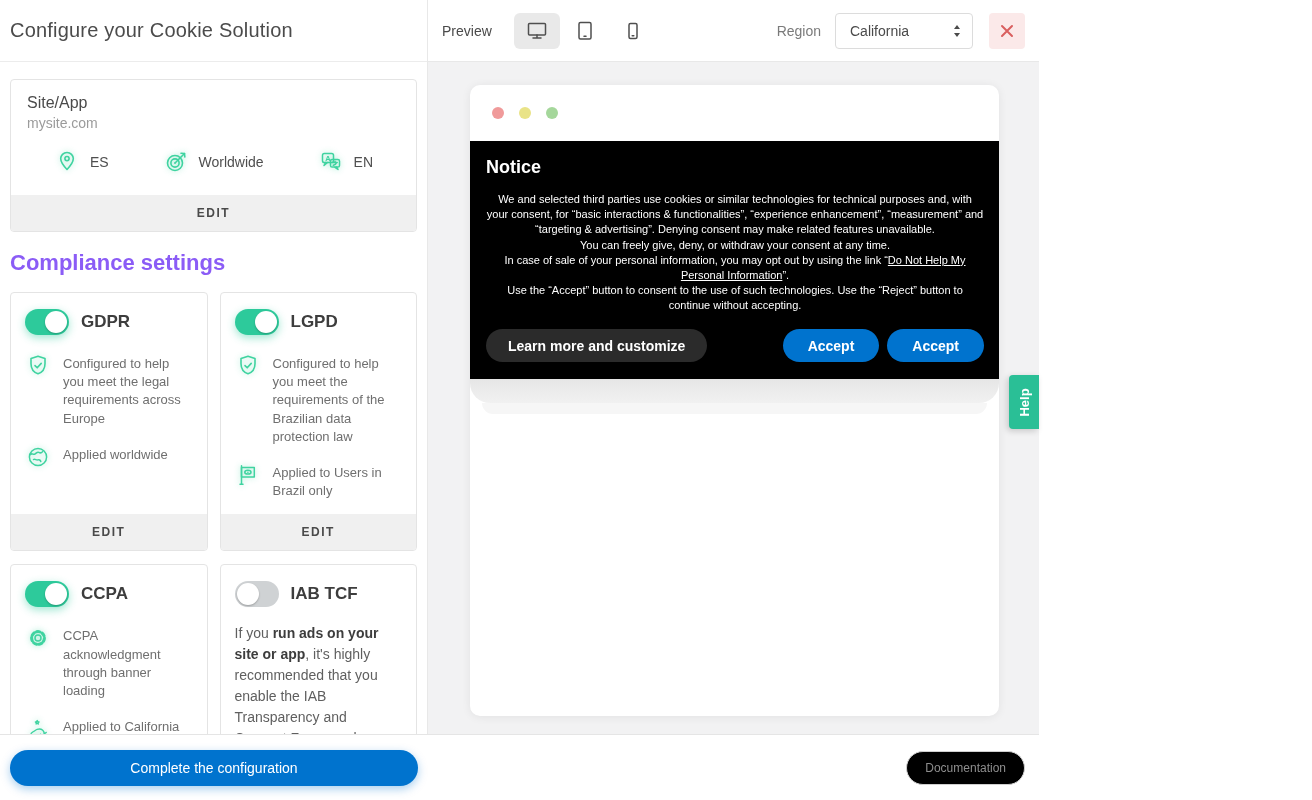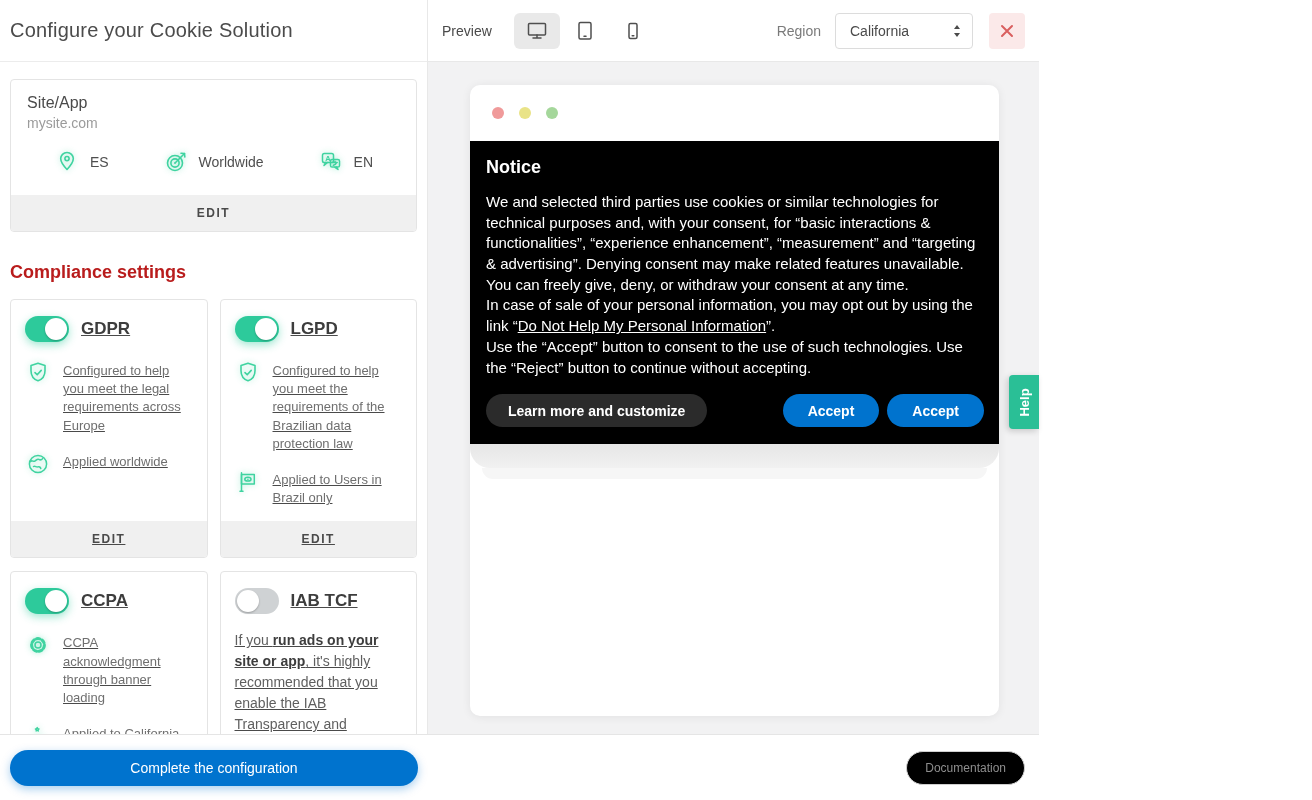--- a/index.html
+++ b/index.html
@@ -23,22 +23,22 @@
   .site-title { font-size:16px; font-weight:500; color:#4a4a4a; }
   .site-domain { font-size:14px; color:#9b9b9b; margin-top:3px; }
   .badges { display:flex; justify-content:space-around; align-items:center; margin-top:18px; }
   .badge { display:flex; align-items:center; gap:10px; }
   .badge-label { font-size:14px; color:#4f4f4f; }
 
   .gicon { color:#3fd3a0; filter:drop-shadow(0 0 3px rgba(63,211,160,.45)); flex:none; display:block; }
   .edit-bar { height:36px; background:#f0f0f0; border:none; width:100%; display:flex; align-items:center; justify-content:center;
               font-family:inherit; font-size:12px; font-weight:bold; color:#4a4a4a; letter-spacing:1.5px; cursor:pointer; }
 
-  .section-heading { margin-top:30px; font-size:18px; font-weight:bold; color:#b91c1c; }
-  .cards-grid { display:grid; grid-template-columns:1fr 1fr; gap:12px; margin-top:16px;text-decoration:underline; }
+  .section-heading { margin-top:18px; font-size:22px; font-weight:bold; color:#8b5cf6; }
+  .cards-grid { display:grid; grid-template-columns:1fr 1fr; gap:12px; margin-top:16px; }
   .cards-grid.row2 { margin-top:13px; }
   .ccard { border:1px solid #e4e4e4; border-radius:4px; display:flex; flex-direction:column; overflow:hidden; background:#fff; }
   .row1 .ccard { min-height:235px; }
   .ccard-head { display:flex; align-items:center; gap:12px; padding:16px 14px 0; }
   .ccard-title { font-size:17px; font-weight:bold; color:#3d3d3d; }
   .ccard-body { padding:2px 14px 14px; flex:1; }
   .citem { display:flex; gap:12px; margin-top:16px; align-items:flex-start; }
   .citem-text { font-size:13px; color:#6f6f6f; line-height:1.4; padding-top:2px; }
   .iab-text { font-size:14px; color:#5f5f5f; line-height:1.5; margin-top:14px; }
   .iab-text b { color:#3d3d3d; }
@@ -73,21 +73,21 @@
   
   .preview-area { flex:1; background:#f2f2f3; position:relative; min-height:0; }
   .browser { position:absolute; left:42px; right:40px; top:23px; bottom:18px; background:#fff; border-radius:10px;
              box-shadow:0 1px 10px rgba(0,0,0,.07); display:flex; flex-direction:column; overflow:hidden; }
   .browser-header { height:56px; min-height:56px; display:flex; align-items:center; padding-left:22px; gap:15px; }
   .dot { width:12px; height:12px; border-radius:50%; }
   .dot.red { background:#f09a9a; } .dot.yellow { background:#e9e387; } .dot.green { background:#a5d79b; }
 
   .banner { background:#000; color:#fff; padding:16px 15px 17px 16px; }
   .banner-title { font-size:18px; font-weight:bold; margin-bottom:14px; }
-  .banner-line { font-size:15px; line-height:1.38; }
+  .banner-line { font-size:11px; line-height:1.38;text-align:center; }
   .banner-link { color:#fff; text-decoration:underline; cursor:pointer; }
   .banner-buttons { display:flex; align-items:center; margin-top:16px; }
   .learn-btn { background:#2b2b2b; color:#fff; font-family:inherit; font-weight:bold; font-size:14px; height:33px; padding:0 22px;
                border-radius:17px; border:none; cursor:pointer; }
   .banner-btn { background:#0073ce; color:#fff; font-family:inherit; font-weight:bold; font-size:14px; height:33px; padding:0 25px;
                 border-radius:17px; border:none; margin-left:8px; cursor:pointer; }
   .banner-spacer { flex:1; }
   .skeleton1 { height:24px; background:linear-gradient(180deg,#e6e6e6,#f1f1f1); border-radius:0 0 20px 20px; }
   .skeleton2 { height:11px; margin:0 12px; background:#f6f6f6; border-radius:0 0 12px 12px; }
 

